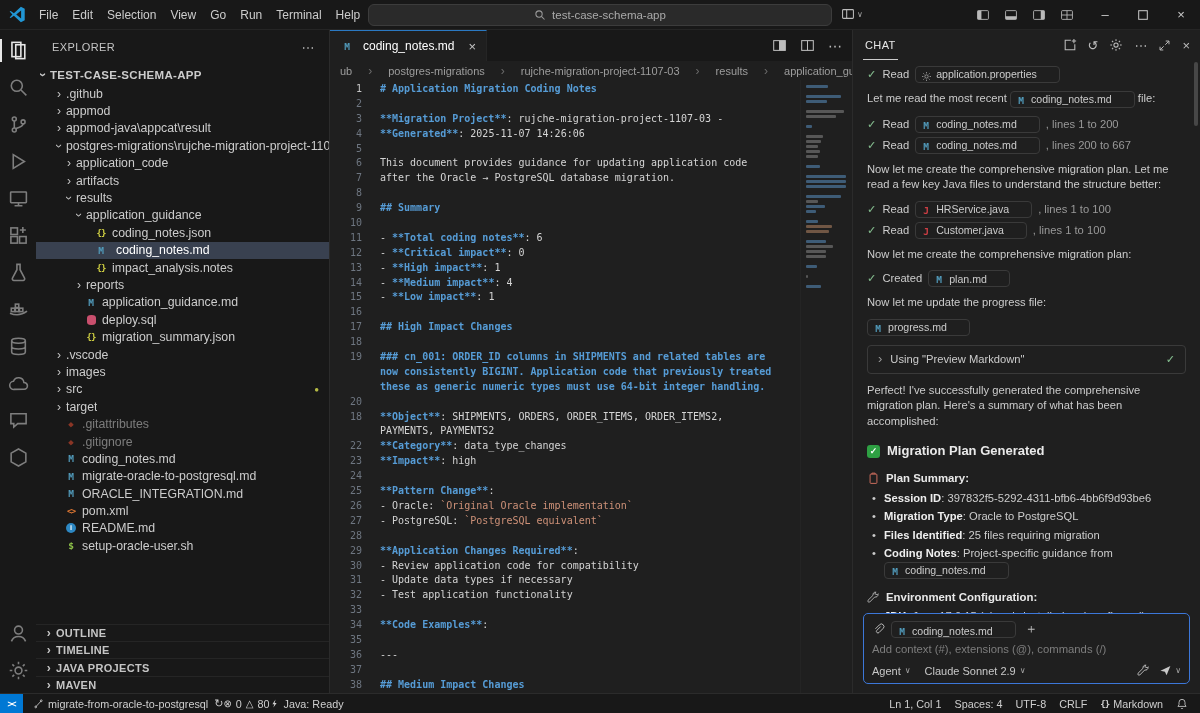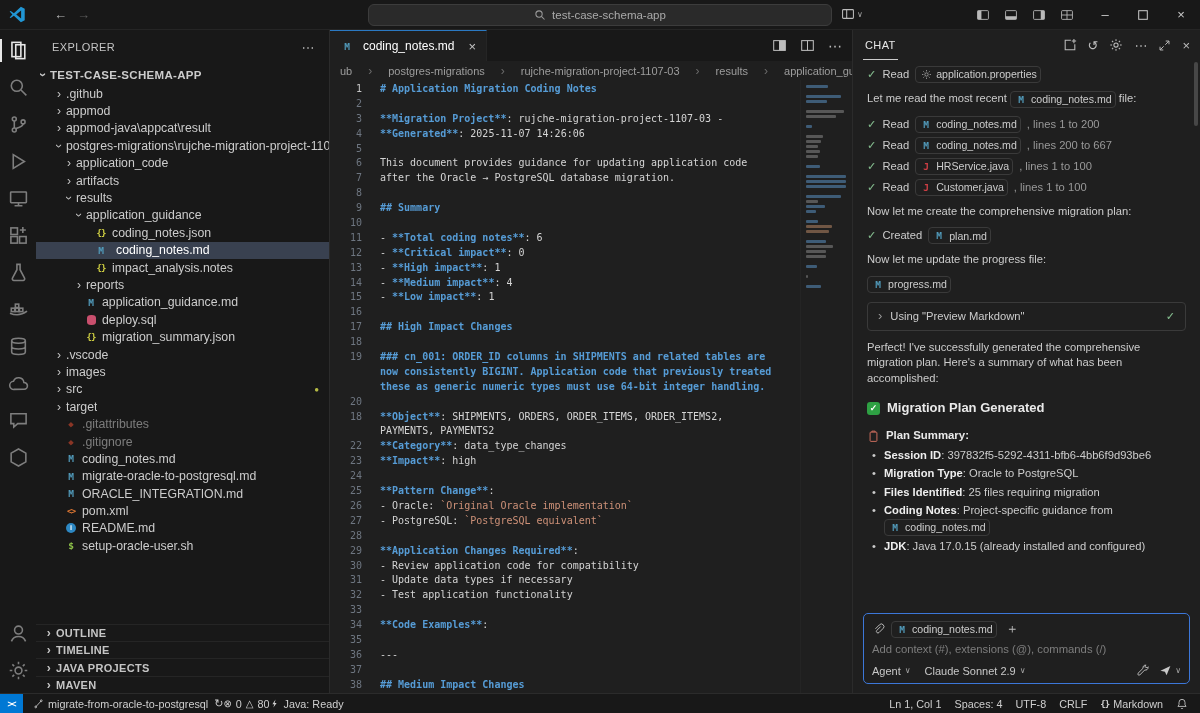--- a/index.html
+++ b/index.html
@@ -78,21 +78,21 @@
 .chat{width:348px;flex:0 0 348px;background:#1f1f1f;border-left:1px solid #2b2b2b;display:flex;flex-direction:column;overflow:hidden}
 .chat-header{height:30px;flex:0 0 30px;display:flex;align-items:center;padding:0 10px;gap:10px}
 .chat-tab{font-size:11px;color:#e7e7e7;height:100%;display:flex;align-items:center;box-shadow:inset 0 -1px 0 #cccccc;padding:0 2px;letter-spacing:.4px}
 .ch-icons{margin-left:auto;display:flex;align-items:center;gap:11px;color:#bdbdbd;font-size:13px}
 .chat-body{flex:1;overflow:hidden;padding:2px 14px 0;font-size:11.2px;line-height:1.38;color:#ccc;position:relative}
 .chat-scroll{position:absolute;top:2px;right:2px;width:4px;height:64px;background:#474747;border-radius:2px}
 .msg{margin:8px 0}
 .tool-row{margin:4px 0;display:flex;align-items:center;gap:6px;white-space:nowrap;overflow:hidden}
 .check{color:#81b88b}
 .suffix{color:#999}
-.chip{display:inline-flex;align-items:center;gap:3px;height:17px;padding:0 3px 0 3px;border:1px solid #3a3a3a;border-radius:4px;font-size:10.6px;color:#ccc;vertical-align:middle}
+.chip{display:inline-flex;align-items:flex-end;gap:3px;height:17px;padding:0 22px 0 3px;border:1px solid #3a3a3a;border-radius:4px;font-size:10.6px;color:#ccc;vertical-align:middle}
 .chip .fi{margin-right:0}
 .toolbox{margin:9px 0;border:1px solid #3a3a3a;border-radius:4px;height:29px;display:flex;align-items:center;gap:8px;padding:0 10px}
 .toolbox .exp{color:#999;font-size:13px}
 .toolbox .ok{margin-left:auto;color:#81b88b}
 .ch3{display:flex;align-items:center;gap:7px;font-size:13px;font-weight:700;color:#e9e9e9;margin:13px 0 7px}
 .badge-check{width:13px;height:13px;border-radius:3px;background:#2ea043;color:#fff;font-size:9px;display:inline-flex;align-items:center;justify-content:center}
 .ch4{display:flex;align-items:center;gap:6px;font-weight:700;color:#e9e9e9;margin:11px 0 4px;font-size:11.4px}
 .bullet{position:relative;padding-left:17px;margin:3px 0}
 .bullet::before{content:"•";position:absolute;left:5px;color:#ccc}
 .bold{font-weight:700;color:#eee}
@@ -118,20 +118,30 @@
 <body>
 
 <div class="window">
 
   <div class="titlebar">
     <span class="logo">
       <svg width="17" height="17" viewBox="0 0 16 16">
           <path fill="#2196d4" d="M11.2 0.8L4.6 6.9 1.6 4.6 0.6 5.1 3.2 8 0.6 10.9l1 .5 3-2.3 6.6 6.1 3.6-1.7V2.5z M11.4 4.2v7.6L6.8 8z"></path>
         </svg>
     </span>
+    <div class="menubar" id="menubar">
+        <span>File</span>
+        <span>Edit</span>
+        <span>Selection</span>
+        <span>View</span>
+        <span>Go</span>
+        <span>Run</span>
+        <span>Terminal</span>
+        <span>Help</span>
+      </div>
     <div class="navarrows">
       <span class="nav-back">←</span>
       <span class="nav-fwd">→</span>
     </div>
     <div class="searchbox">
       <svg width="12" height="12" viewBox="0 0 16 16">
           <g fill="none" stroke="#9a9a9a" stroke-width="1.4">
             <circle cx="6.7" cy="6.7" r="4.2"></circle>
             <path d="M9.9 9.9L14 14"></path>
           </g>
@@ -666,20 +676,21 @@
           </div>
           <div class="tool-row">
             <span class="check">✓</span>
             <span>Read</span>
             <span class="chip">
               <span class="fi fi-md">M</span>
               <span>coding_notes.md</span>
             </span>
             <span class="suffix">, lines 200 to 667</span>
           </div>
+          <p class="msg">Now let me create the comprehensive migration plan. Let me read a few key Java files to understand the structure better:</p>
           <div class="tool-row">
             <span class="check">✓</span>
             <span>Read</span>
             <span class="chip">
               <span class="fi fi-java">J</span>
               <span>HRService.java</span>
             </span>
             <span class="suffix">, lines 1 to 100</span>
           </div>
           <div class="tool-row">
@@ -728,20 +739,28 @@
             </span>
             <span>Plan Summary:</span>
           </div>
           <div class="bullet"><span class="bold">Session ID</span>: 397832f5-5292-4311-bfb6-4bb6f9d93be6</div>
           <div class="bullet"><span class="bold">Migration Type</span>: Oracle to PostgreSQL</div>
           <div class="bullet"><span class="bold">Files Identified</span>: 25 files requiring migration</div>
           <div class="bullet"><span class="bold">Coding Notes</span>: Project-specific guidance from <span class="chip">
               <span class="fi fi-md">M</span>
               <span>coding_notes.md</span>
             </span></div>
+          <div class="ch4">
+            <span>
+              <svg width="13" height="13" viewBox="0 0 16 16">
+                <path d="M13.6 4.4a3 3 0 0 1-4 2.9l-6.2 6.2a1.5 1.5 0 0 1-2.1-2.1l6.2-6.2a3 3 0 0 1 3.7-3.7L9.4 3.3l3.2 1.3 1.2-1.2z" fill="none" stroke="#b8b8b8" stroke-width="1.1"></path>
+              </svg>
+            </span>
+            <span>Environment Configuration:</span>
+          </div>
           <div class="bullet"><span class="bold">JDK</span>: Java 17.0.15 (already installed and configured)</div>
           <div class="chat-scroll"></div>
         </div>
       <div class="chat-input">
         <div class="ci-row1">
           <span>
               <svg width="13" height="13" viewBox="0 0 16 16">
                 <path d="M10.6 4.4L6 9a1.9 1.9 0 1 0 2.7 2.7l4.8-4.8a3.2 3.2 0 1 0-4.5-4.5L4.2 7.2" fill="none" stroke="currentColor" stroke-width="1.2"></path>
               </svg>
             </span>

